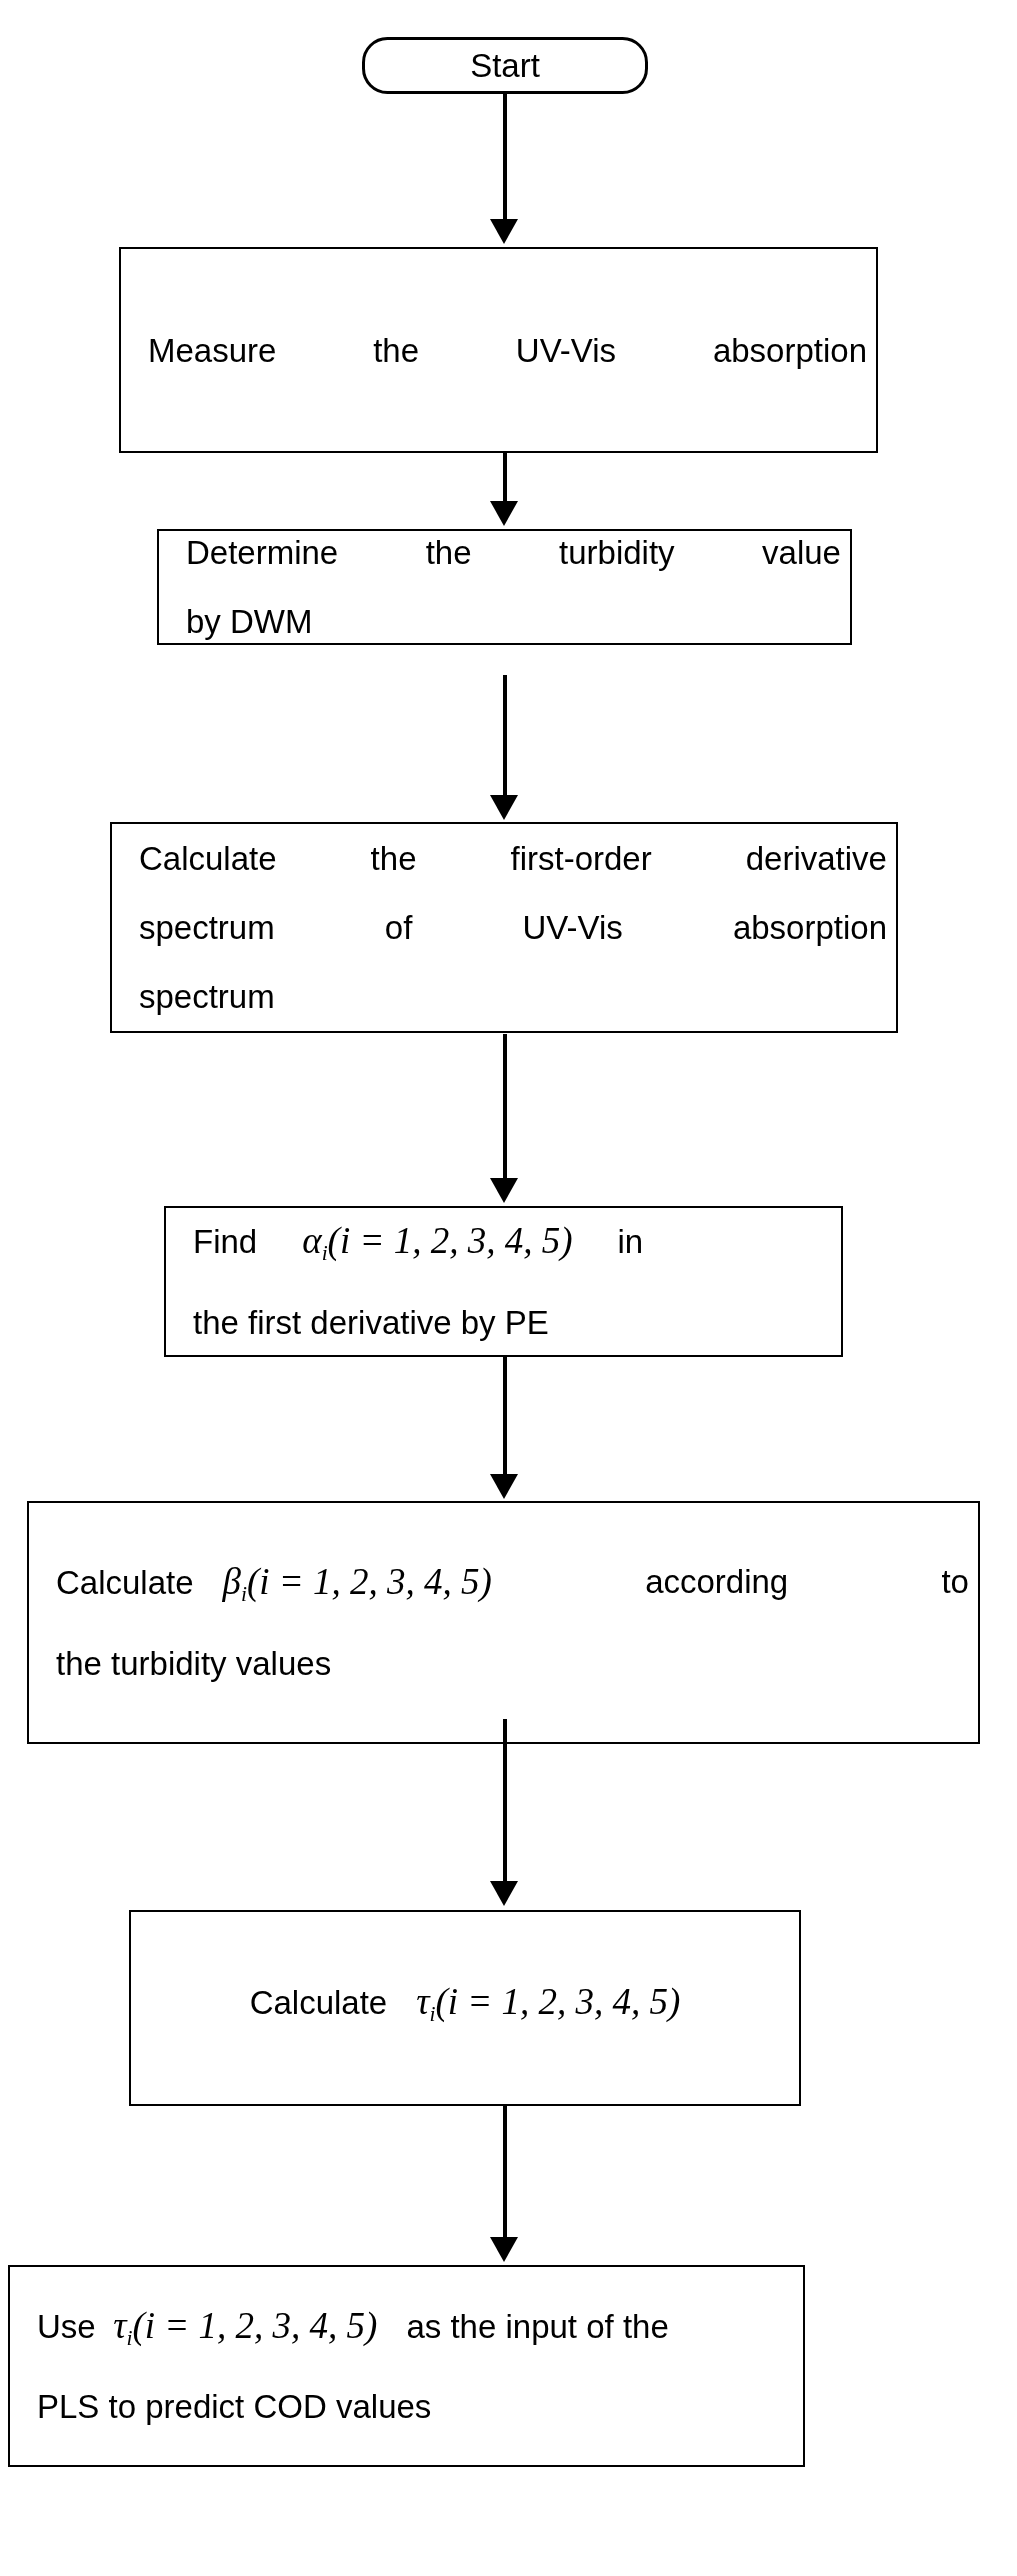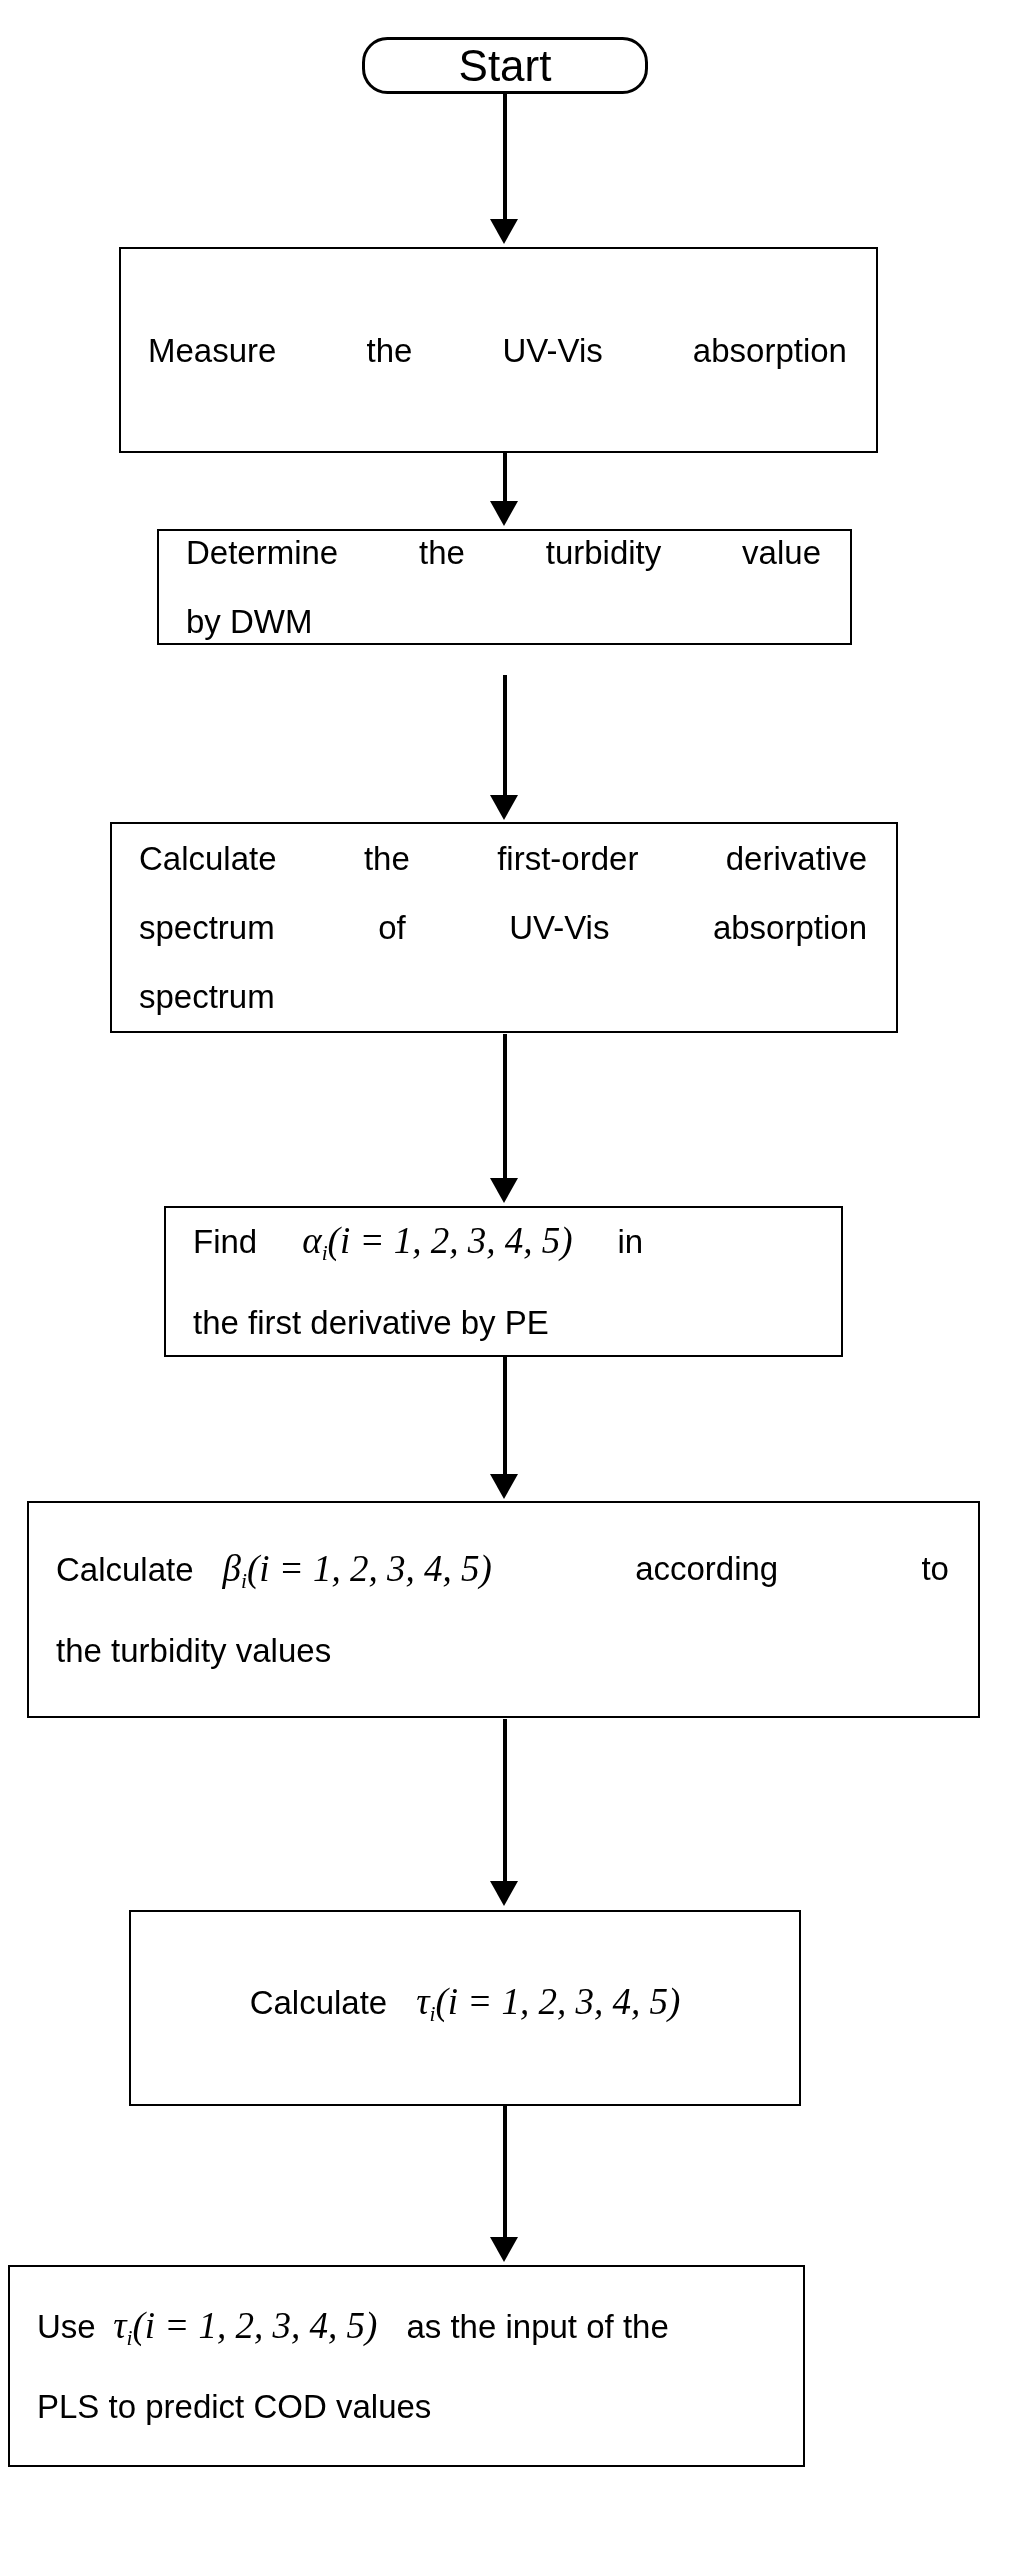--- a/index.html
+++ b/index.html
@@ -29,40 +29,40 @@
     display: flex;
     flex-direction: column;
     justify-content: center;
   }
   .node.terminal {
     border-radius: 25.4px;
     border-width: 3.9px;
     align-items: center;
   }
   .node-text {
-    font-size: 44px;
+    font-size: 33px;
     line-height: 1.0;
     color: #000000;
     white-space: nowrap;
   }
   .line {
     font-size: 33px;
     line-height: 69px;
     white-space: nowrap;
     padding: 0 0 0 27px;
     color: #000000;
   }
   .line.center {
     padding: 0;
     text-align: center;
   }
   .line.justify {
     display: flex;
     justify-content: space-between;
-    padding-right: 29px;
+    padding-right: 9px;
   }
 
   
   .math {
     font-family: "Liberation Serif", serif;
     font-style: italic;
     font-size: 37px;
   }
   .sub {
     font-size: 21.5px;
@@ -158,21 +158,21 @@
       <span>Find</span><span class="gap-lg"></span><span class="math">α</span><span class="sub">i</span><span class="math">(i = 1, 2, 3, 4, 5)</span><span class="gap-lg"></span><span>in</span>
     </div>
     <div class="line">the first derivative by PE</div>
   </div>
 
   <div>
     <div class="conn" style="left:503px; top:1357px; height:119px;"></div>
     <div class="arrowhead" style="left:490px; top:1474px;"></div>
   </div>
 
-  <div class="node" style="left:27px; top:1501px; width:953px; height:217px;">
+  <div class="node" style="left:27px; top:1501px; width:953px; height:243px;">
     <div class="line justify">
       <span><span>Calculate</span><span class="gap-md"></span><span class="math">β</span><span class="sub">i</span><span class="math">(i = 1, 2, 3, 4, 5)</span></span>
       <span>according</span>
       <span>to</span>
     </div>
     <div class="line">the turbidity values</div>
   </div>
 
   <div>
     <div class="conn" style="left:503px; top:1719px; height:164px;"></div>

